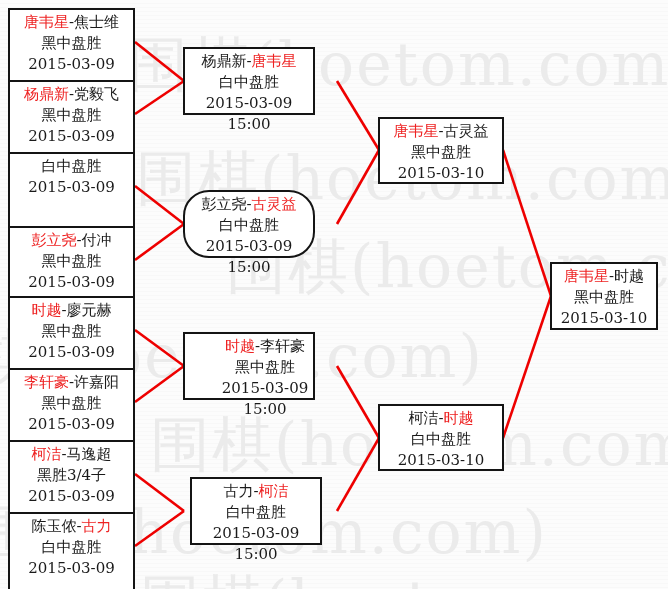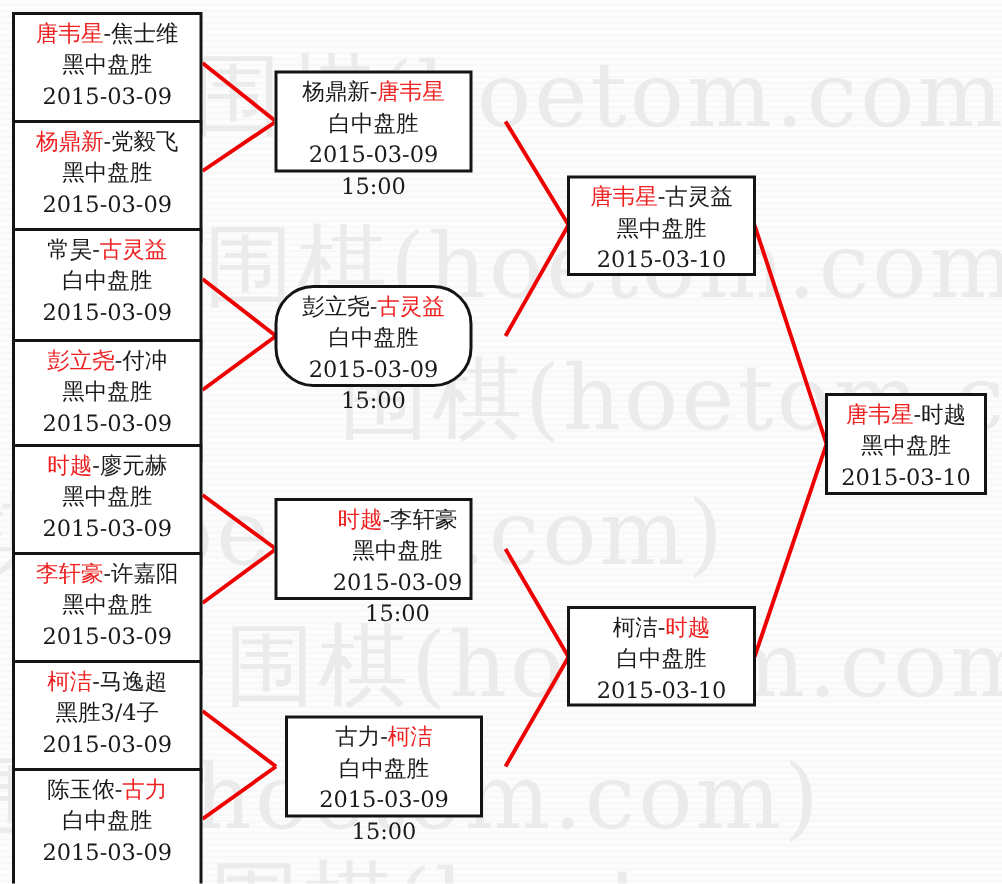--- a/index.html
+++ b/index.html
@@ -79,21 +79,20 @@
     <div>2015-03-09</div>
   </div>
 
   <div class="box r1" style="left:8px;top:80px;">
     <div><span class="win">杨鼎新</span><span>-</span><span>党毅飞</span></div>
     <div>黑中盘胜</div>
     <div>2015-03-09</div>
   </div>
 
   <div class="box r1" style="left:8px;top:152px;">
-    <div><span>常昊</span><span>-</span><span class="win">古灵益</span></div>
     <div>白中盘胜</div>
     <div>2015-03-09</div>
   </div>
 
   <div class="box r1" style="left:8px;top:226px;">
     <div><span class="win">彭立尧</span><span>-</span><span>付冲</span></div>
     <div>黑中盘胜</div>
     <div>2015-03-09</div>
   </div>
 

